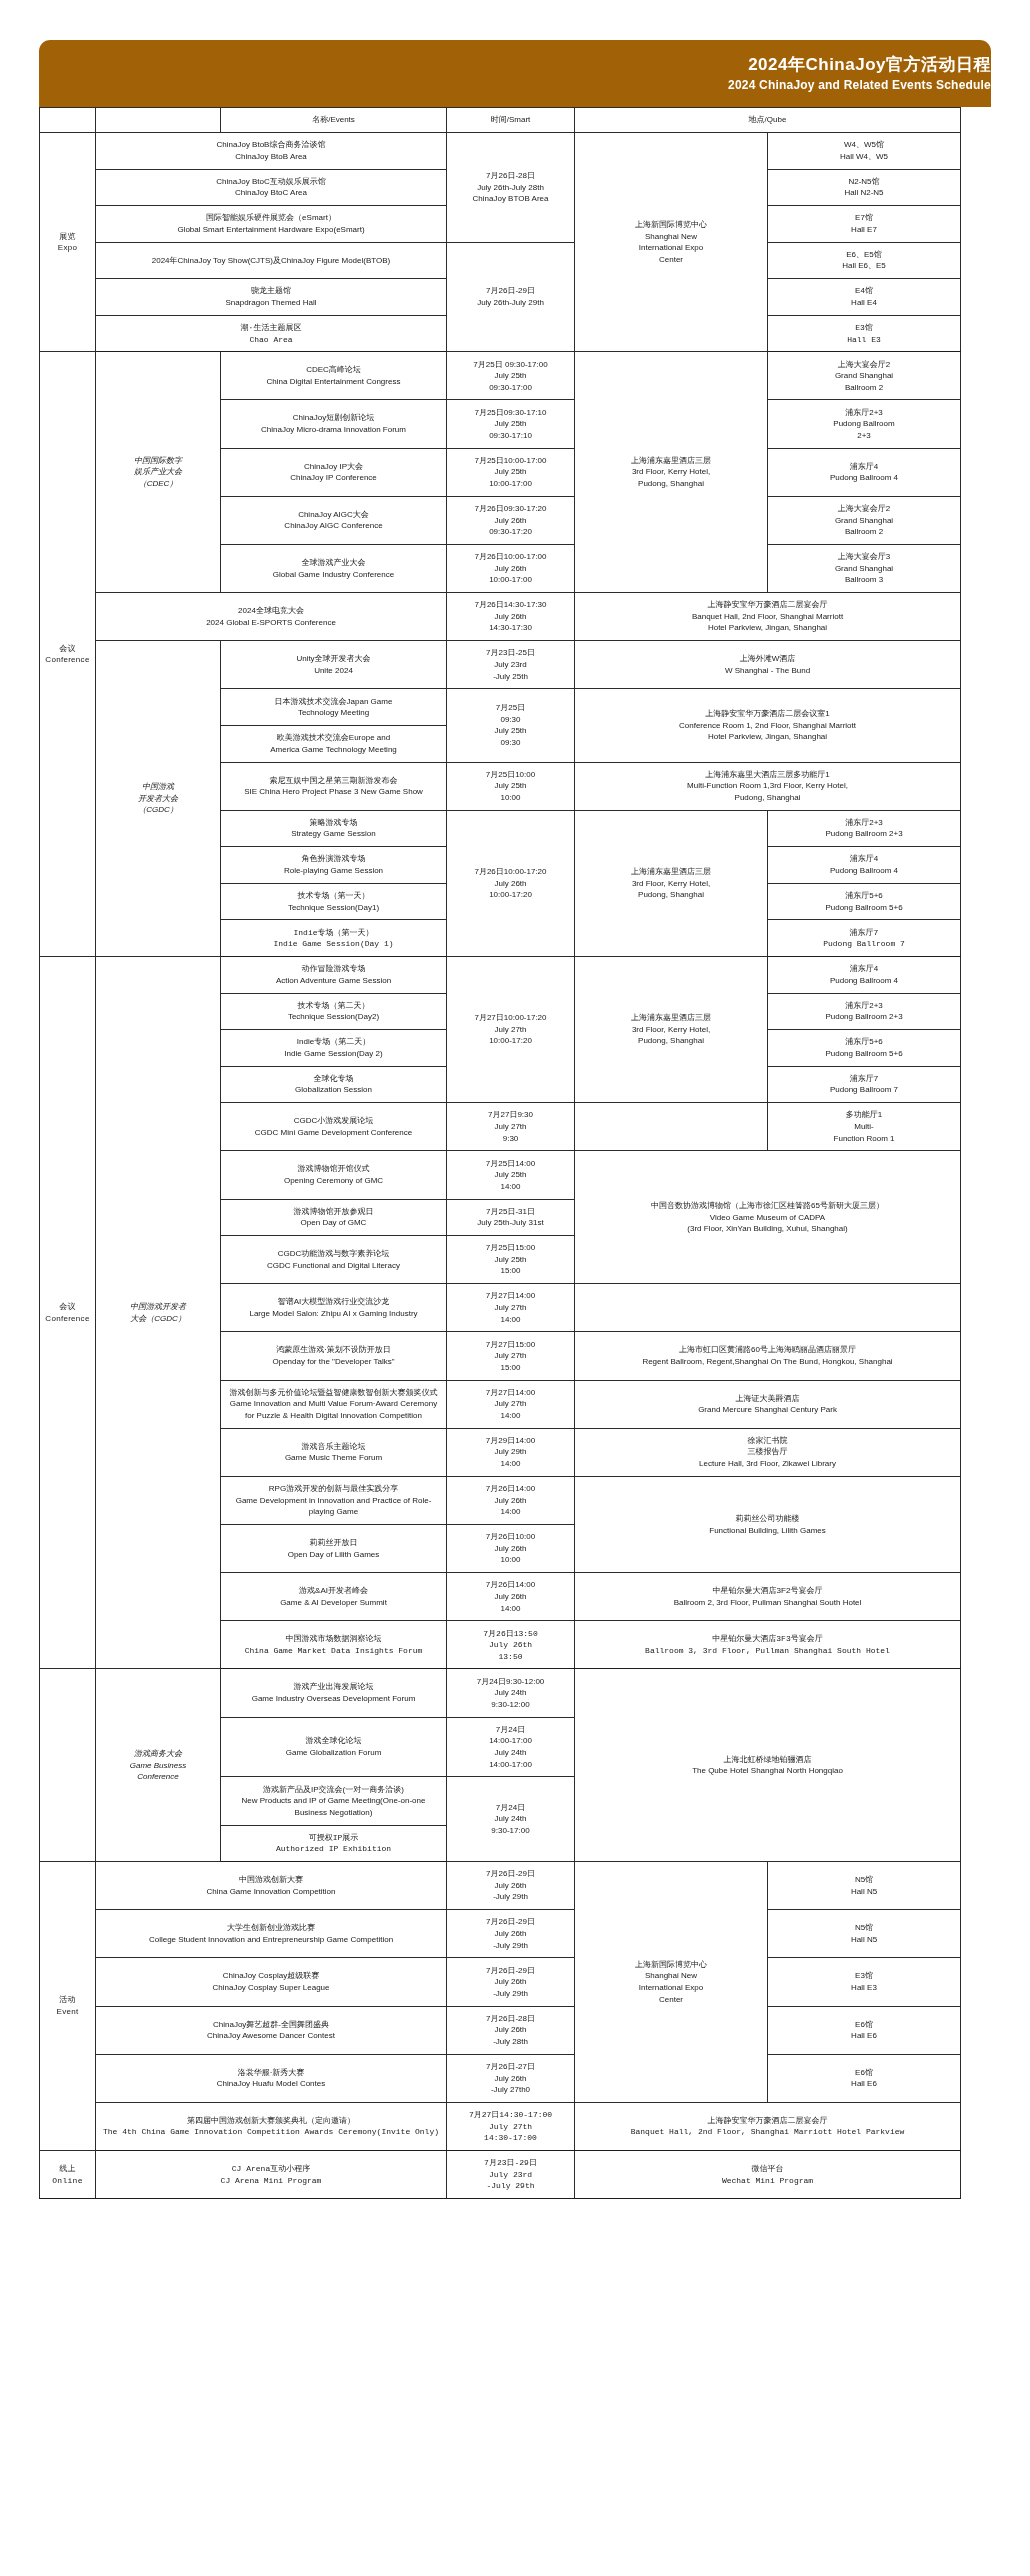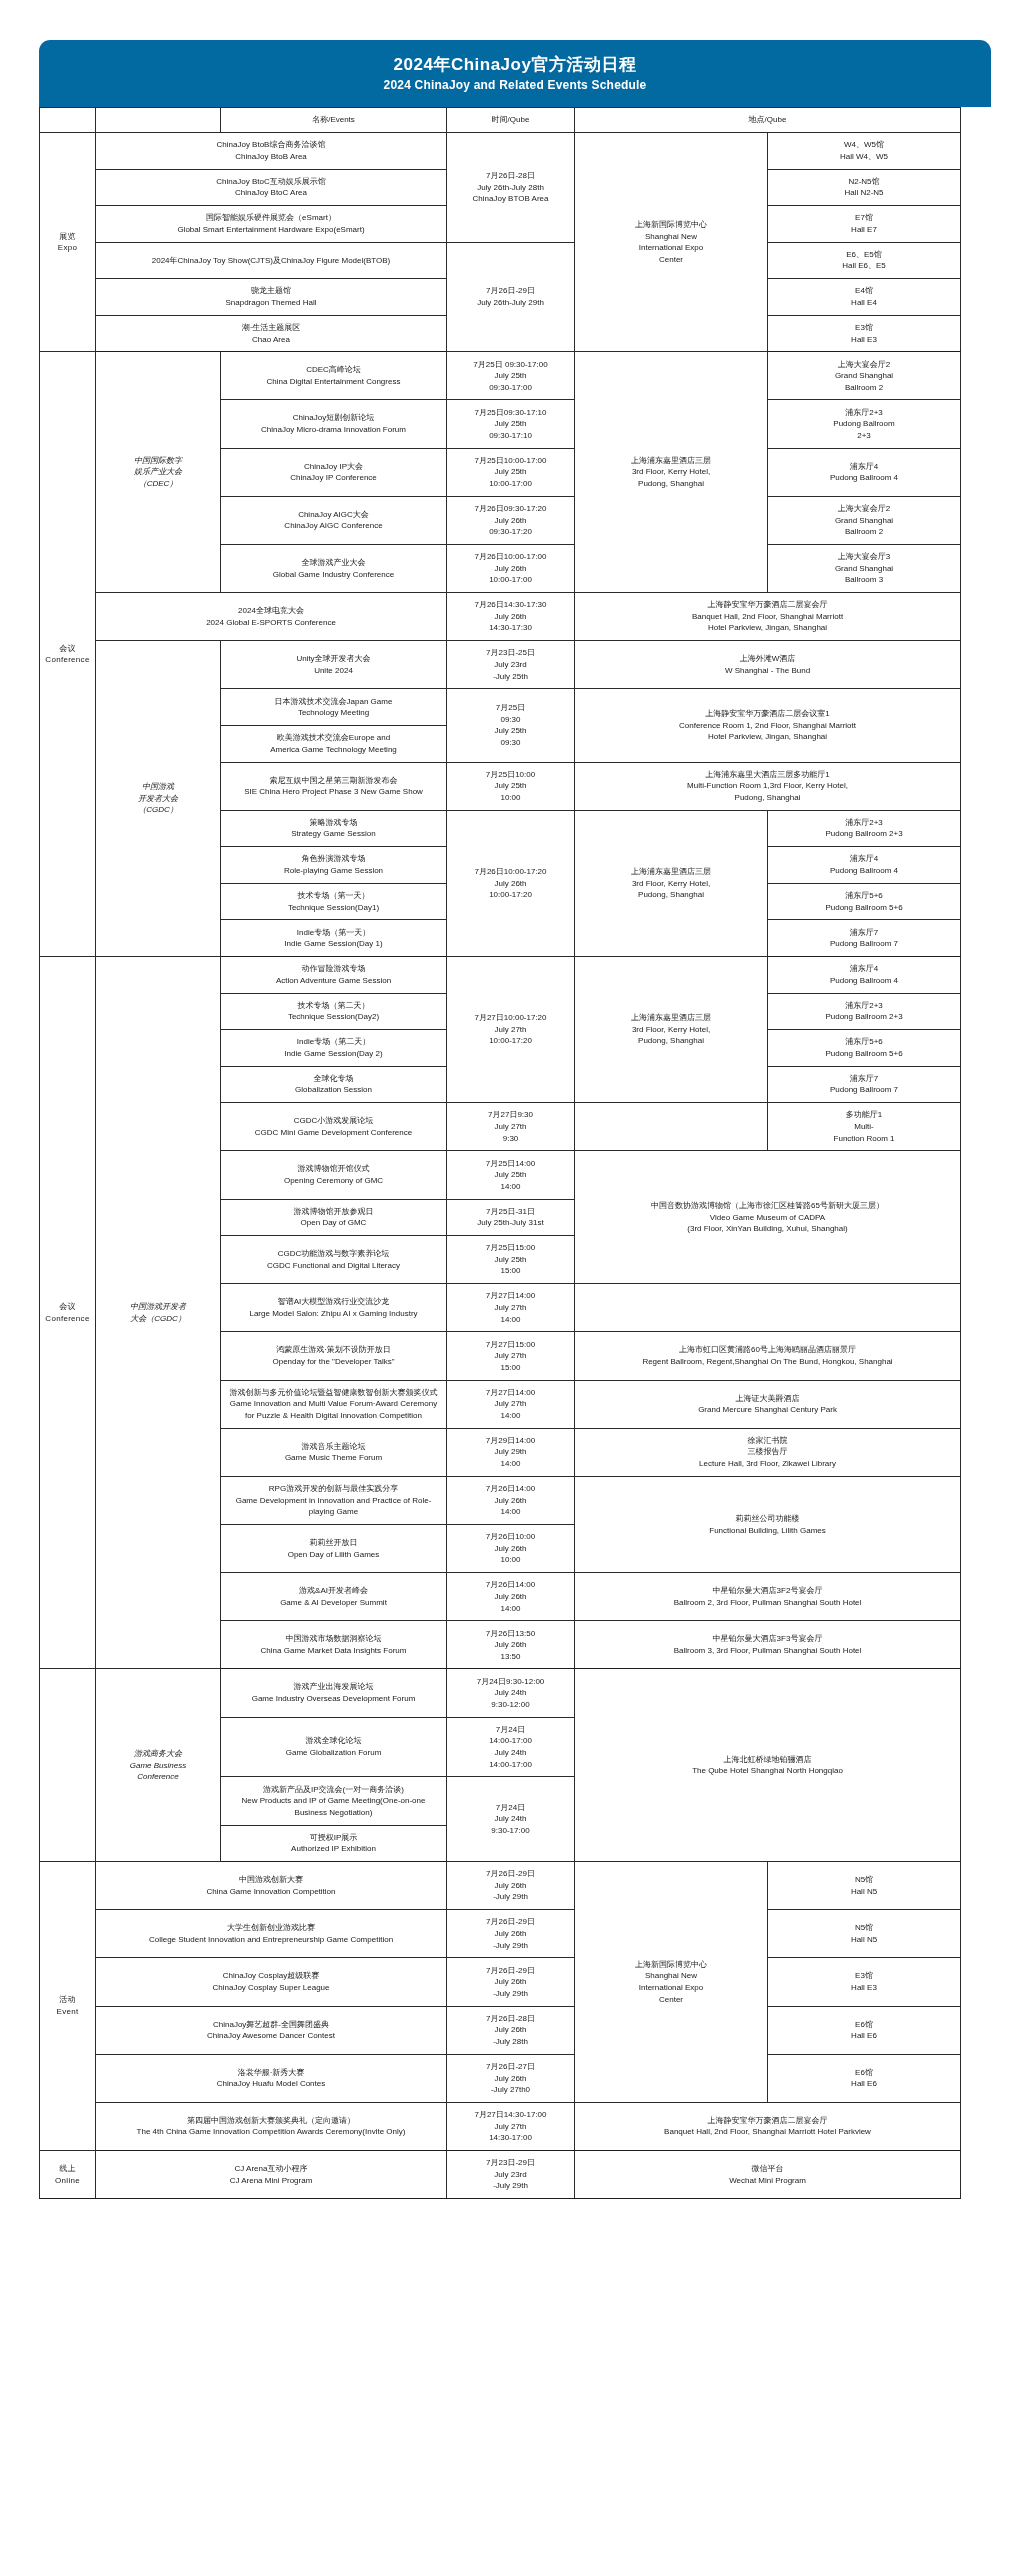--- a/index.html
+++ b/index.html
@@ -8,24 +8,24 @@
     width:1030px;
     font-family:"Liberation Sans","DejaVu Sans",sans-serif;
     color:#1a1a1a;
     -webkit-font-smoothing:antialiased;
   }
   .page { width:1030px; min-height:3042px; position:relative; padding:0; background:#fff; }
 
   
   .banner{
     margin:40px 39px 0 39px;
-    background:#0369a1;
+    background:#a16207;
     border-radius:11.3px 11.3px 0 0;
     color:#fff;
-    text-align:center;
+    text-align:right;
     padding:14.4px 0 13.4px 0;
     line-height:1.28;
   }
   .banner .t-cn{ font-size:17px; font-weight:bold; letter-spacing:0.5px; }
   .banner .t-en{ font-size:12px; font-weight:bold; letter-spacing:0.2px; margin-top:2.1px;}
 
   
   table.sched{
     margin:0 39px;
     width:824px;
@@ -58,21 +58,21 @@
   td.name{
     width:227px;
     text-align:left;
     padding-left:11.3px;
     font-size:8px;
   }
   td.date{ width:128px; font-size:8px;}
   td.venue{ width:193px; font-size:8px;}
   td.hall{ width:193px; font-size:8px;}
   .thick-top{ border-top:1.5px solid #1c1c1c !important;margin-left:25px; }
-  .sec-end td{ border-bottom:1.5px solid #1c1c1c !important; }
+  .sec-end td{ border-bottom:1.5px solid #1c1c1c !important;font-family:Liberation Mono, monospace; }
 </style>
 </head>
 <body>
 
 <div class="page">
 
   <div class="banner">
     <div class="t-cn">2024年ChinaJoy官方活动日程</div>
     <div class="t-en">2024 ChinaJoy and Related Events Schedule</div>
   </div>
@@ -84,21 +84,21 @@
         <col style="width:226px">
       <col style="width:128px">
         <col style="width:193px">
         <col style="width:193px">
     </colgroup>
     <tbody id="tbody">
         <tr>
           <td class="colhead" rowspan="1"></td>
           <td class="colhead"></td>
           <td class="colhead">名称/Events</td>
-          <td class="colhead">时间/Qube</td>
+          <td class="colhead">时间/Smart</td>
           <td class="colhead" colspan="2">地点/Qube</td>
         </tr>
         <tr class="">
           <td class="cat thick-top" rowspan="6">展览<br>Expo</td>
           <td class="name thick-top" colspan="2">ChinaJoy BtoB综合商务洽谈馆<br>ChinaJoy BtoB Area</td>
           <td class="date thick-top" rowspan="3">7月26日-28日<br>July 26th-July 28th<br>ChinaJoy BTOB Area</td>
           <td class="venue thick-top" rowspan="6">上海新国际博览中心<br>Shanghai New<br>International Expo<br>Center</td>
           <td class="hall thick-top">W4、W5馆<br>Hall W4、W5</td>
         </tr>
         <tr>

